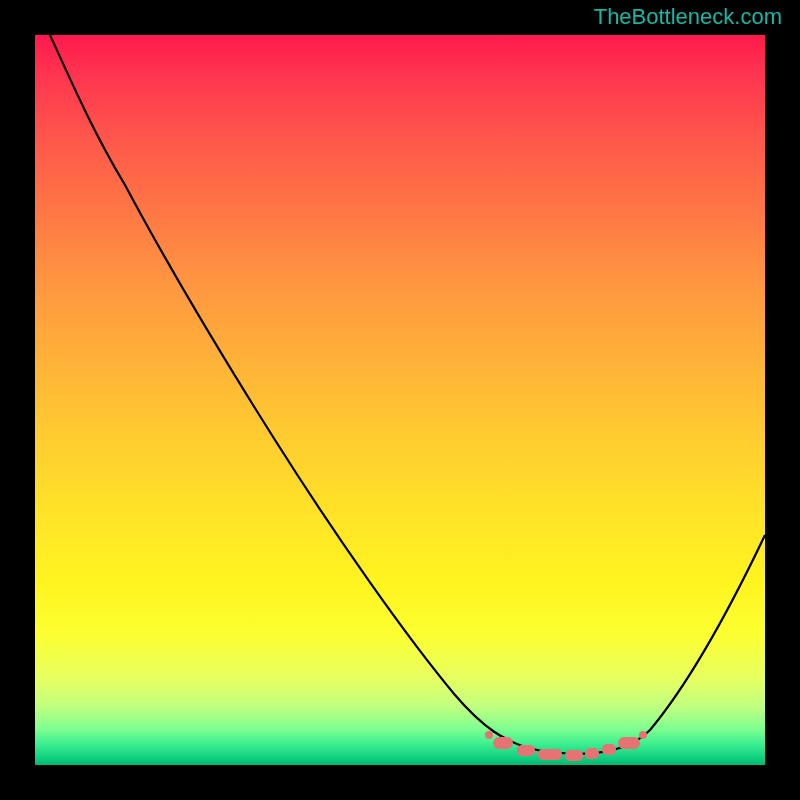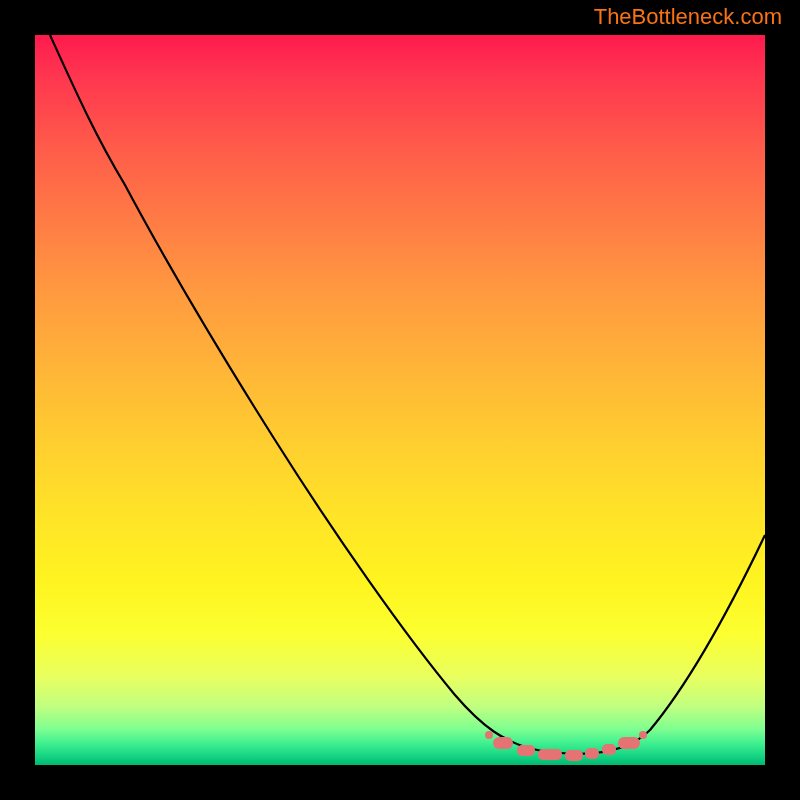--- a/index.html
+++ b/index.html
@@ -7,21 +7,21 @@
     width: 800px;
     height: 800px;
     background: #000;
     position: relative;
     font-family: Arial, sans-serif;
   }
   .attribution {
     position: absolute;
     top: 4px;
     right: 18px;
-    color: #f97316;
+    color: #14b8a6;
     font-size: 22px;
     font-weight: 500;
     z-index: 10;
   }
   .plot-area {
     position: absolute;
     left: 35px;
     top: 35px;
     width: 730px;
     height: 730px;

